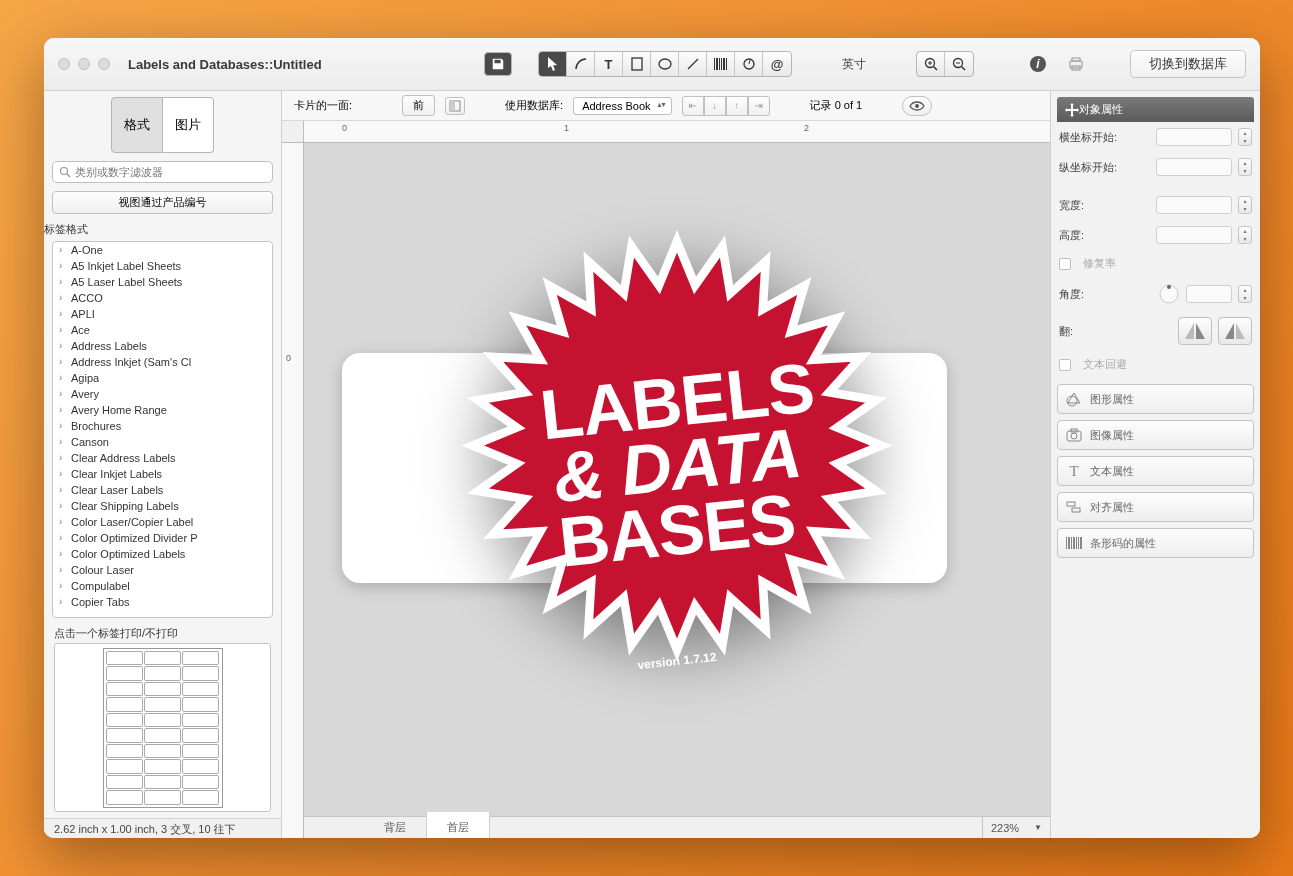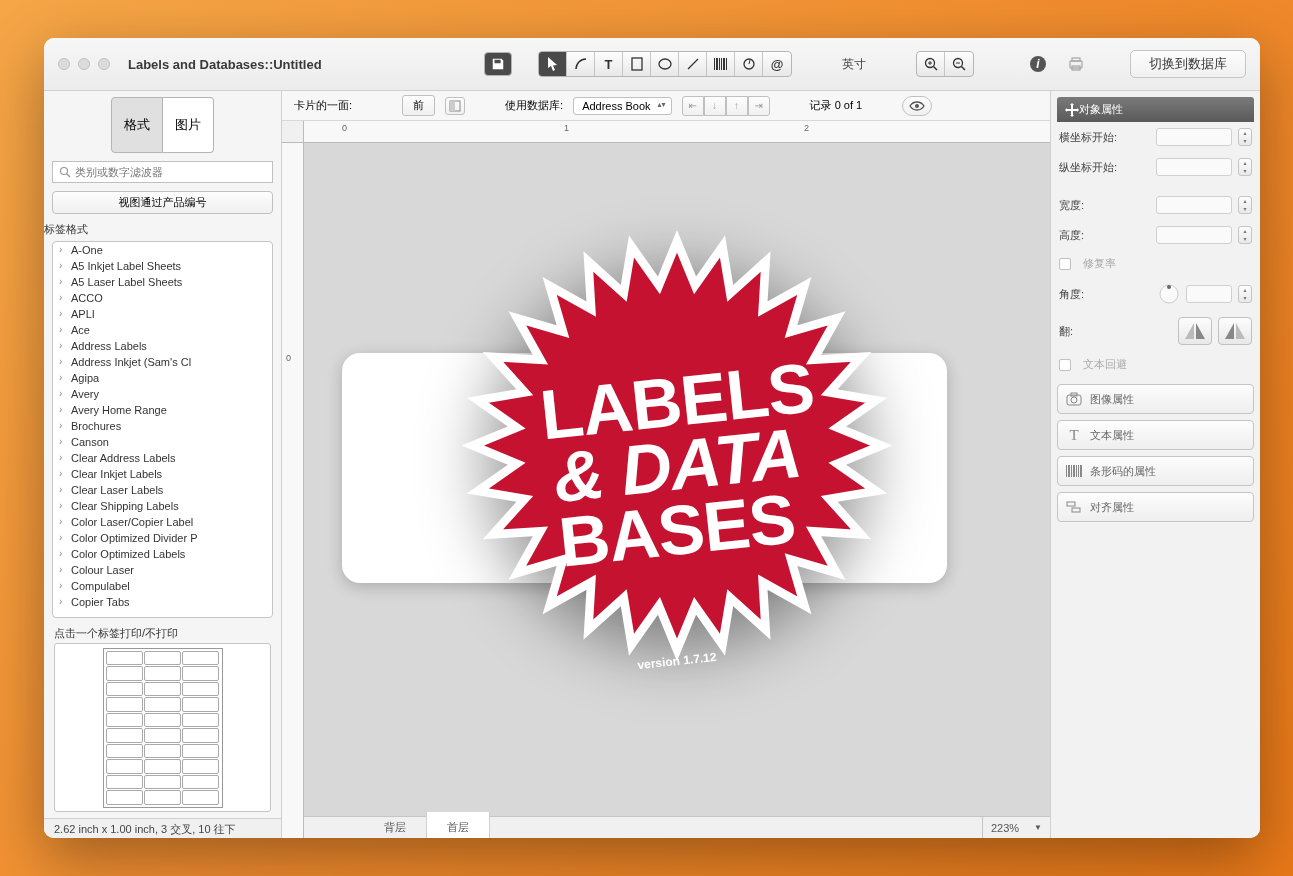--- a/index.html
+++ b/index.html
@@ -17,21 +17,21 @@
 .tb-single { width: 28px; height: 24px; border: 1px solid #b5b5b5; border-radius: 4px; display: flex; align-items: center; justify-content: center; background: linear-gradient(#fdfdfd,#e8e8e8); }
 .unit-label { font-size: 12px; color: #444; }
 .db-btn { padding: 4px 18px; border: 1px solid #c5c5c5; border-radius: 5px; background: linear-gradient(#fdfdfd,#f0f0f0); font-size: 13px; color: #333; }
 .body { flex: 1; display: flex; overflow: hidden; }
 .sidebar { width: 238px; background: #f5f5f5; border-right: 1px solid #d0d0d0; display: flex; flex-direction: column; }
 .side-tabs { display: flex; justify-content: center; gap: 0; padding: 6px 0 4px; }
 .side-tab { font-size: 13px; padding: 18px 12px; border: 1px solid #b5b5b5; background: #fff; }
 .side-tab:first-child { border-radius: 4px 0 0 4px; }
 .side-tab:last-child { border-radius: 0 4px 4px 0; border-left: none; }
 .side-tab.active { background: #e0e0e0; }
-.search { margin: 4px 8px; height: 22px; border: 1px solid #c0c0c0; border-radius: 0; background: #fff; display: flex; align-items: center; padding: 0 6px; gap: 4px; }
+.search { margin: 4px 8px; height: 22px; border: 1px solid #c0c0c0; border-radius: 5px; background: #fff; display: flex; align-items: center; padding: 0 6px; gap: 4px; }
 .search input { border: none; outline: none; font-size: 11px; flex: 1; color: #888; background: transparent; }
 .mini-tabs { display: flex; justify-content: center; padding: 4px 0 2px; }
 .mini-tab { font-size: 10px; padding: 1px 8px; border: 1px solid #b5b5b5; background: #fff; }
 .mini-tab:first-child { border-radius: 3px 0 0 3px; }
 .mini-tab:last-child { border-radius: 0 3px 3px 0; border-left: none; }
 .mini-tab.active { background: #e0e0e0; }
 .view-btn { margin: 4px 8px; padding: 3px 0; text-align: center; font-size: 11px; border: 1px solid #c0c0c0; border-radius: 4px; background: linear-gradient(#fdfdfd,#f0f0f0); }
 .list-title { text-align: left; font-size: 11px; padding: 4px 0; color: #333; }
 .list-wrap { margin: 0 8px; border: 1px solid #c5c5c5; border-radius: 4px; background: #fff; height: 380px; overflow: hidden; position: relative; }
 .list { overflow-y: auto; height: 100%; }
@@ -415,54 +415,63 @@
             </div>
         </div>
       </div>
       <div class="prop-row">
           <span class="chk"></span>
           <span style="color:#aaa">文本回避</span>
         </div>
 
       <div class="acc-btn">
           <div class="ic">
+            <svg width="16" height="16" viewBox="0 0 16 16">
+              <circle cx="6" cy="10" r="5" fill="none" stroke="#888"></circle>
+              <path d="M8 2l6 10H2z" fill="none" stroke="#888"></path>
+            </svg>
+          </div>
+          <span>图形属性</span>
+        </div>
+      <div class="acc-btn">
+          <div class="ic">
             <svg width="16" height="14" viewBox="0 0 16 14">
               <rect x="1" y="3" width="14" height="10" rx="2" fill="none" stroke="#888"></rect>
               <circle cx="8" cy="8" r="3" fill="none" stroke="#888"></circle>
               <rect x="5" y="1" width="6" height="3" fill="none" stroke="#888"></rect>
             </svg>
           </div>
           <span>图像属性</span>
         </div>
       <div class="acc-btn">
           <div class="ic">
             <span style="font-family:serif;font-size:15px;color:#888">T</span>
           </div>
           <span>文本属性</span>
+        </div>
+      <div class="acc-btn">
+          <div class="ic">
+            <svg width="16" height="14" viewBox="0 0 16 14">
+              <rect x="1" y="2" width="8" height="4" fill="none" stroke="#888"></rect>
+              <rect x="6" y="8" width="8" height="4" fill="none" stroke="#888"></rect>
+            </svg>
+          </div>
+          <span>对齐属性</span>
         </div>
       <div class="acc-btn">
           <div class="ic">
             <svg width="16" height="12" viewBox="0 0 16 12">
               <g fill="#888">
                 <rect x="0" width="1" height="12"></rect>
                 <rect x="2" width="2" height="12"></rect>
                 <rect x="5" width="1" height="12"></rect>
                 <rect x="7" width="2" height="12"></rect>
                 <rect x="10" width="1" height="12"></rect>
                 <rect x="12" width="1" height="12"></rect>
                 <rect x="14" width="2" height="12"></rect>
               </g>
             </svg>
           </div>
           <span>条形码的属性</span>
         </div>
-      <div class="acc-btn">
-          <div class="ic">
-            <svg width="16" height="14" viewBox="0 0 16 14">
-              <rect x="1" y="2" width="8" height="4" fill="none" stroke="#888"></rect>
-              <rect x="6" y="8" width="8" height="4" fill="none" stroke="#888"></rect>
-            </svg>
-          </div>
-          <span>对齐属性</span>
-        </div>
     </div>
   </div>
 </div>
 
 </body></html>

